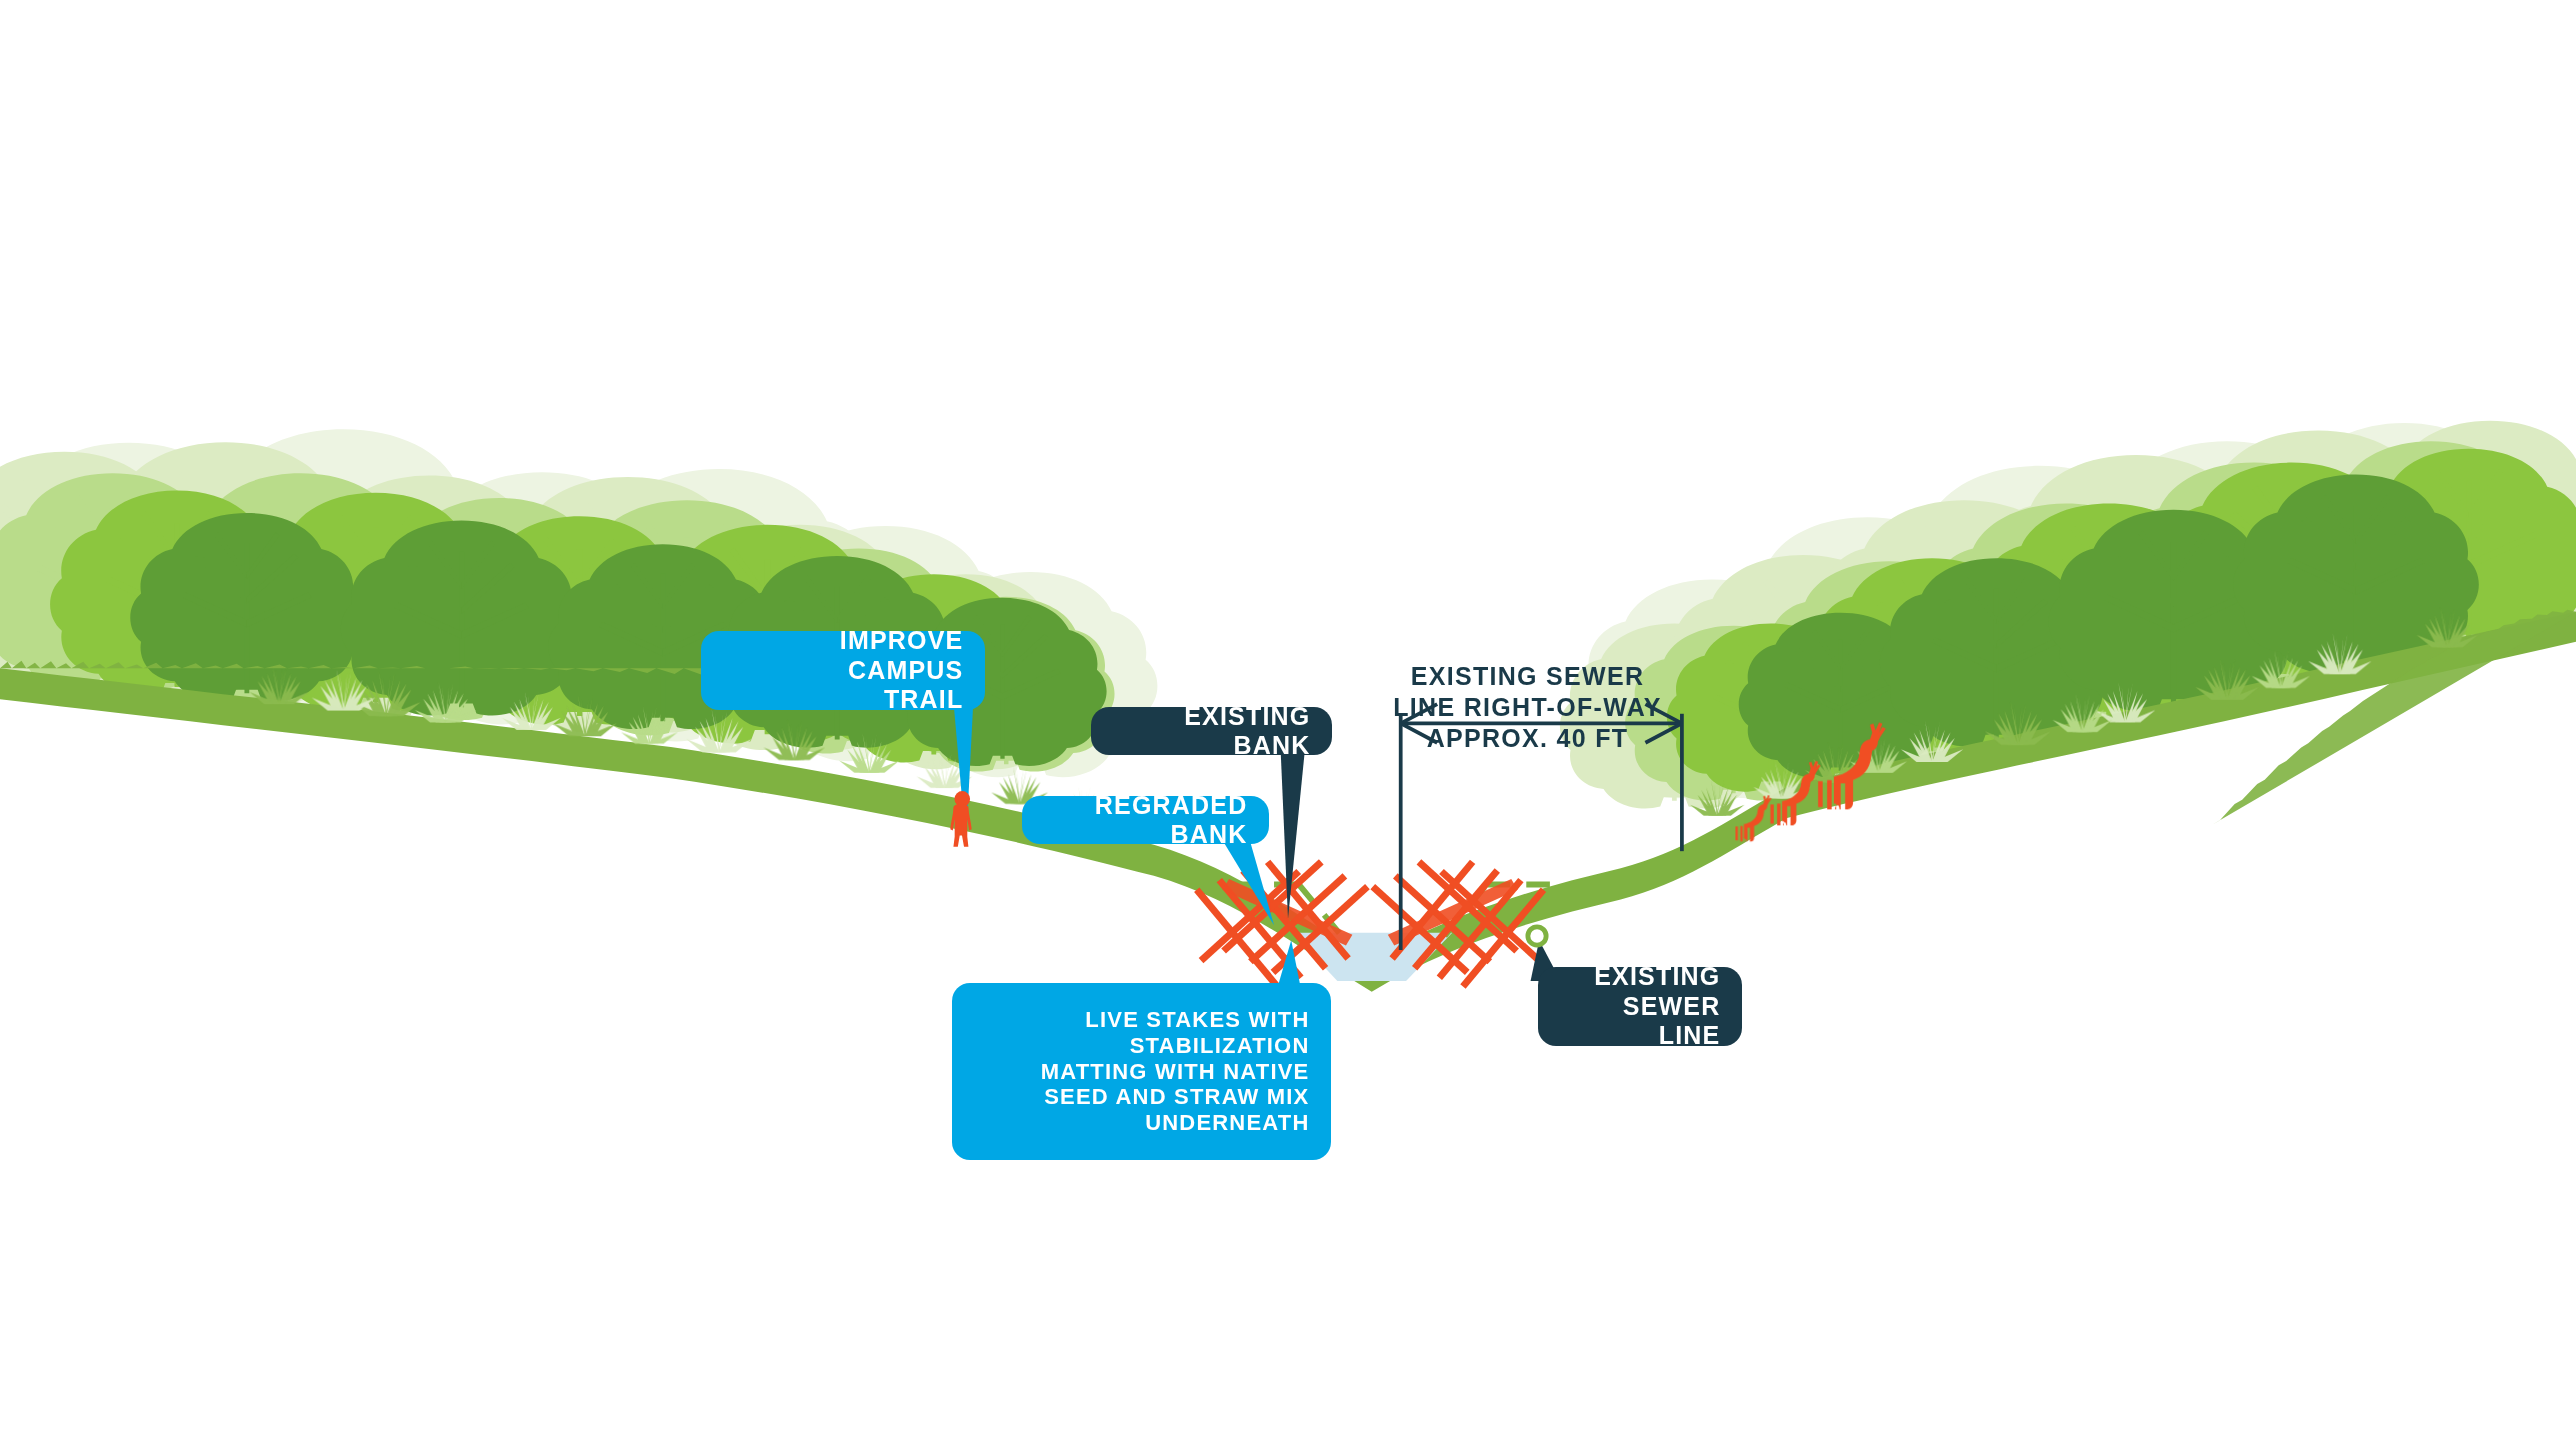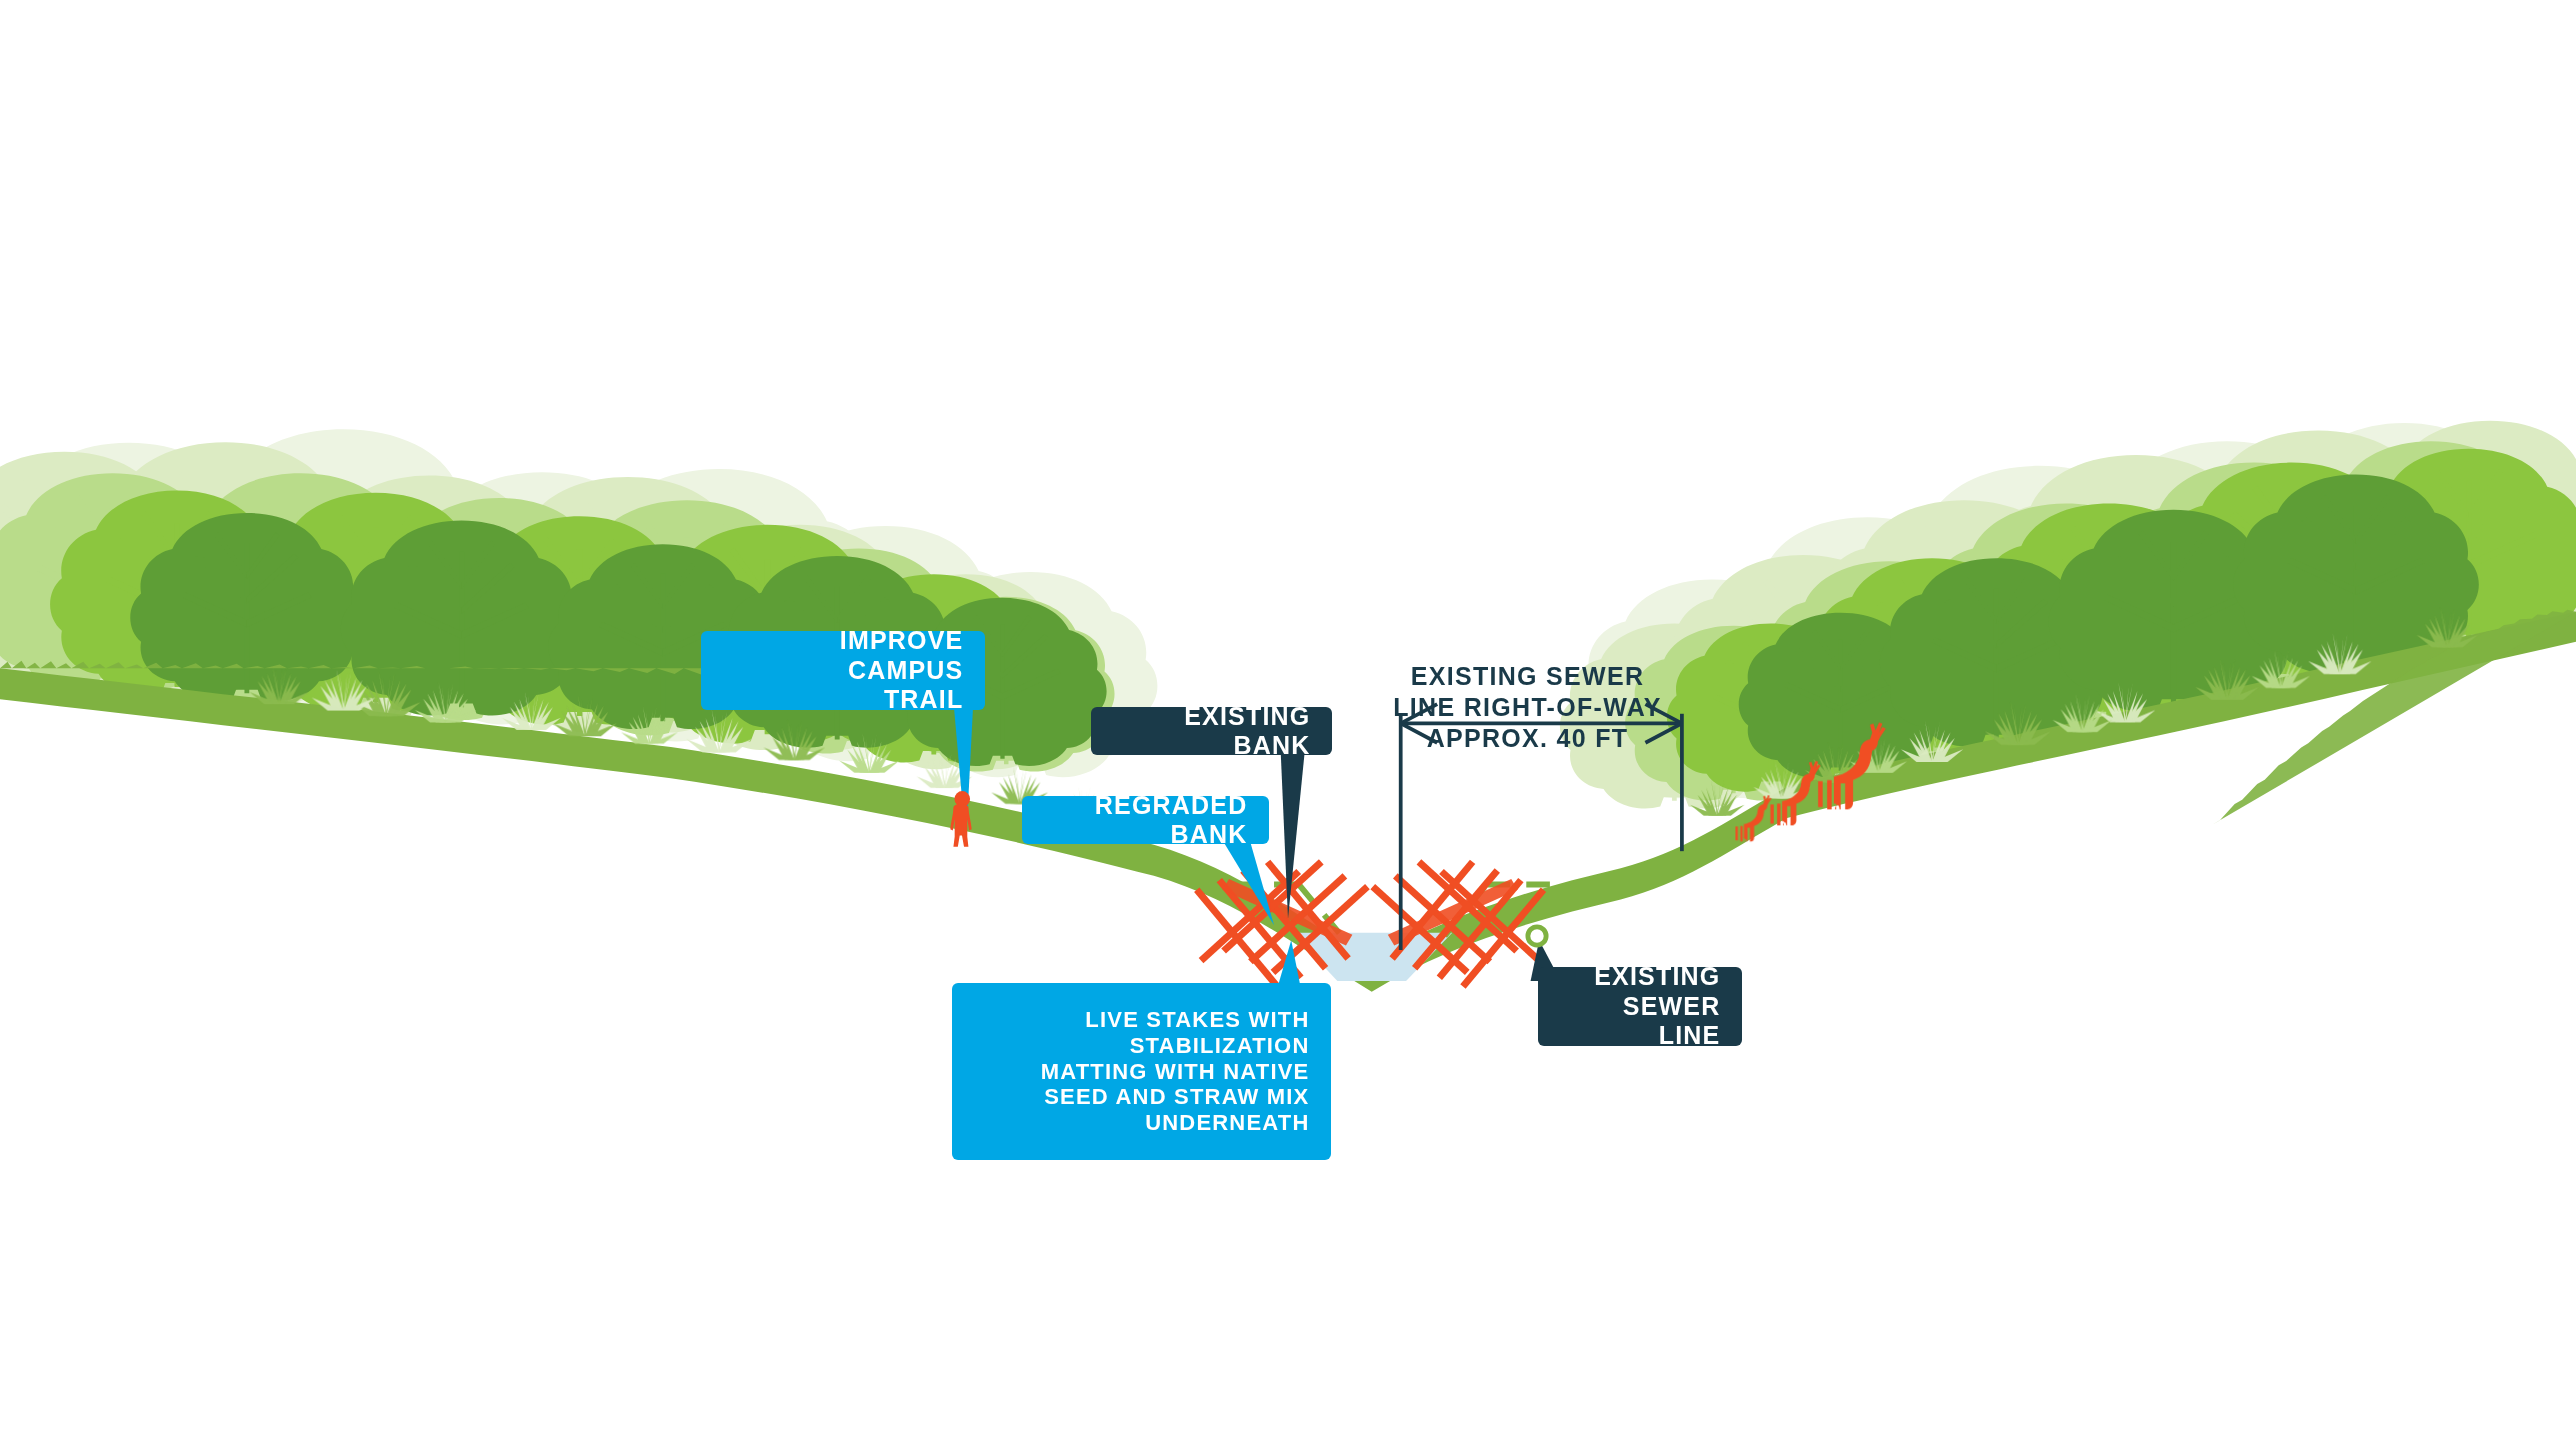--- a/index.html
+++ b/index.html
@@ -8,21 +8,21 @@
     font-family:"Liberation Sans", sans-serif;
     width:2576px;height:1449px;overflow:hidden;position:relative;
   }
   #stage{position:absolute;left:0;top:0;width:2576px;height:1449px;background:#fff;}
   svg.scene{position:absolute;left:0;top:0;width:2576px;height:1449px;display:block;}
 
   
   .callout{
     position:absolute;
     box-sizing:border-box;
-    border-radius:6px;
+    border-radius:18px;
     color:#ffffff;
     font-weight:700;
     letter-spacing:1.2px;
     line-height:1.18;
     text-align:right;
     display:flex;
     align-items:center;
     justify-content:flex-end;
     padding:11.8px 21.5px;
     white-space:pre-line;

